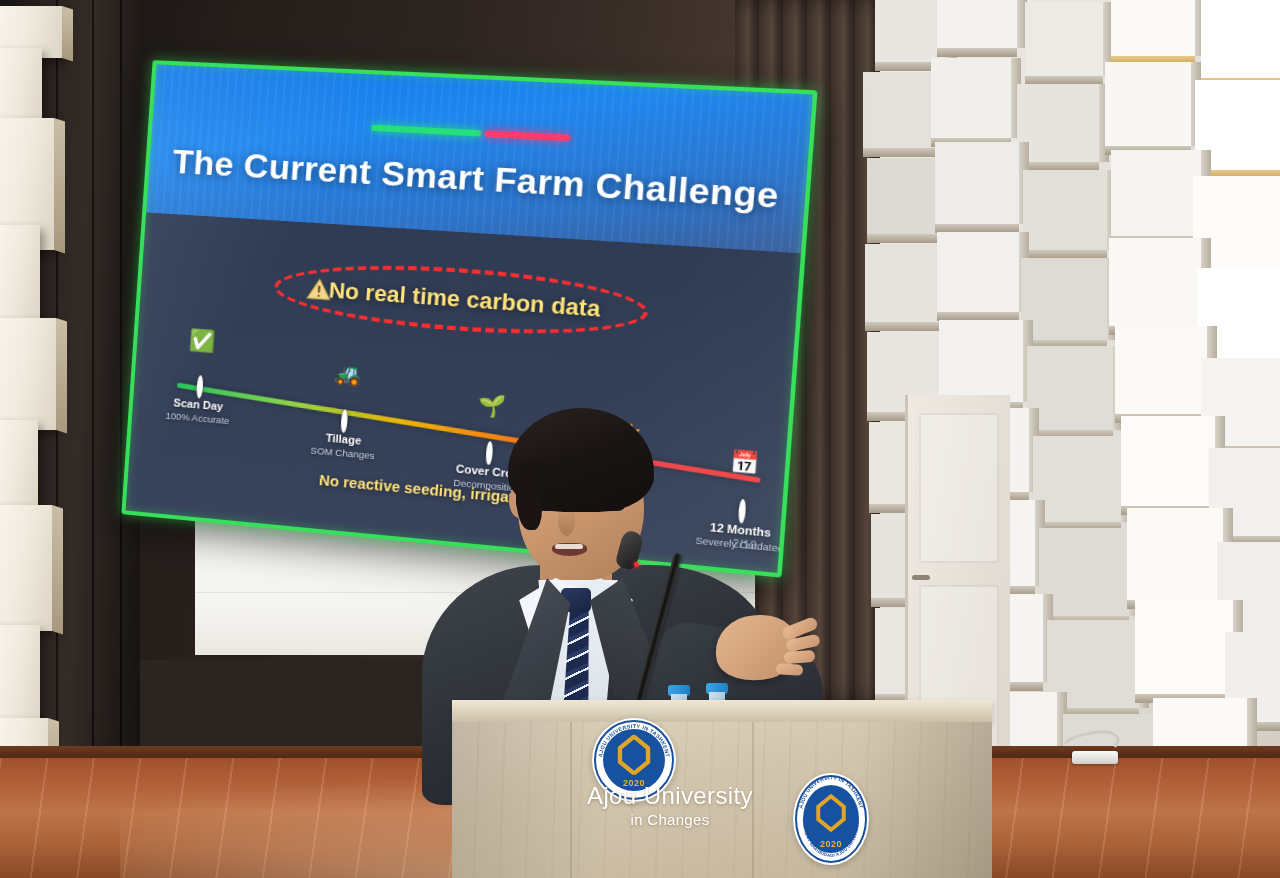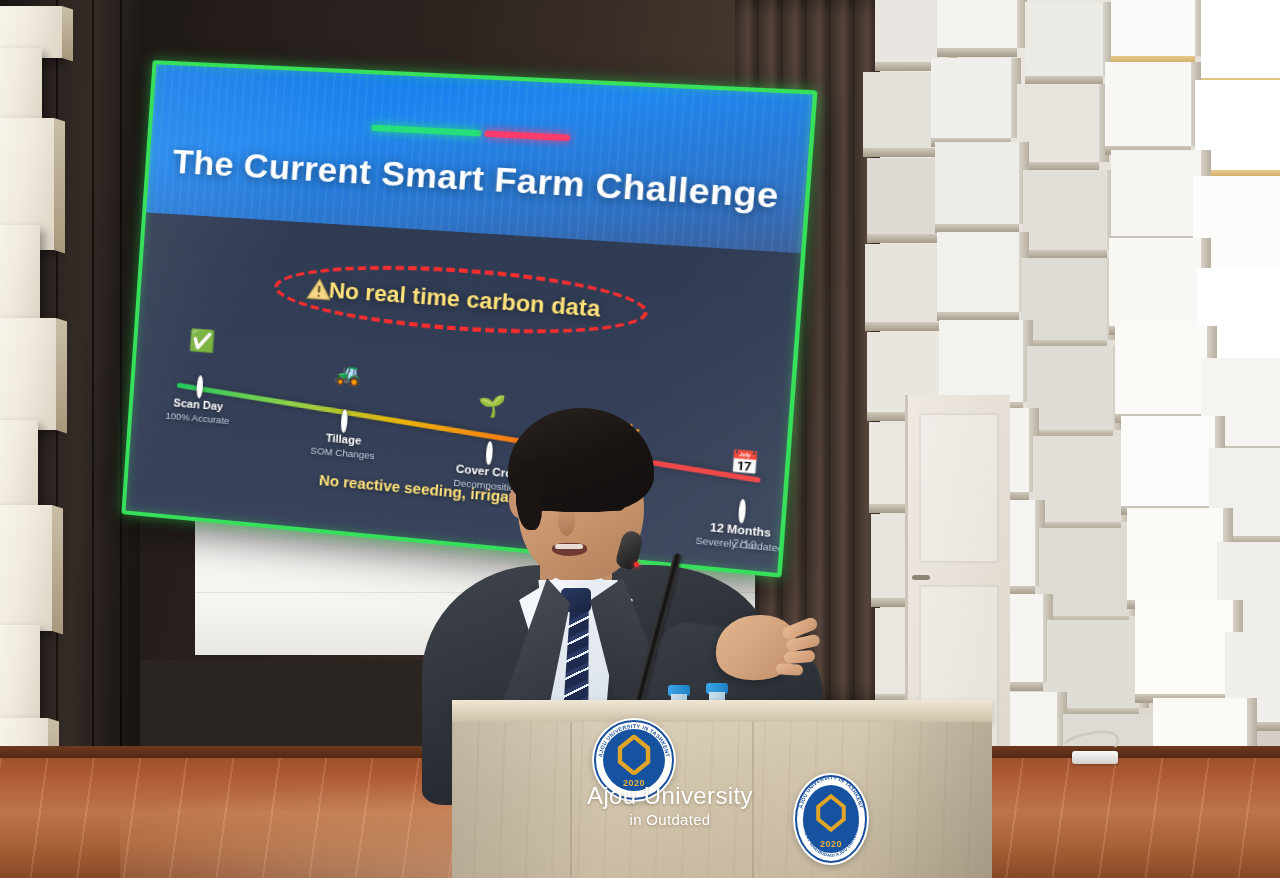--- a/index.html
+++ b/index.html
@@ -810,16 +810,16 @@
     <div class="disc" style="border-radius:50%"></div>
     <svg class="mono" viewBox="0 0 40 46">
       <path d="M20 2 L36 15 L36 31 L20 44 L4 31 L4 15 Z" fill="none" stroke="#e0a526" stroke-width="5"></path>
       <path d="M20 11 L29 18 L29 28 L20 35 L11 28 L11 18 Z" fill="none" stroke="#1652a0" stroke-width="3"></path>
     </svg>
     <div class="year">2020</div>
   </div>
 
   <div class="podium-text">
     <div class="pt-main">Ajou University</div>
-    <div class="pt-sub">in Outdated</div>
+    <div class="pt-sub">in Changes</div>
   </div>
 
 </div>
 
 </body></html>

